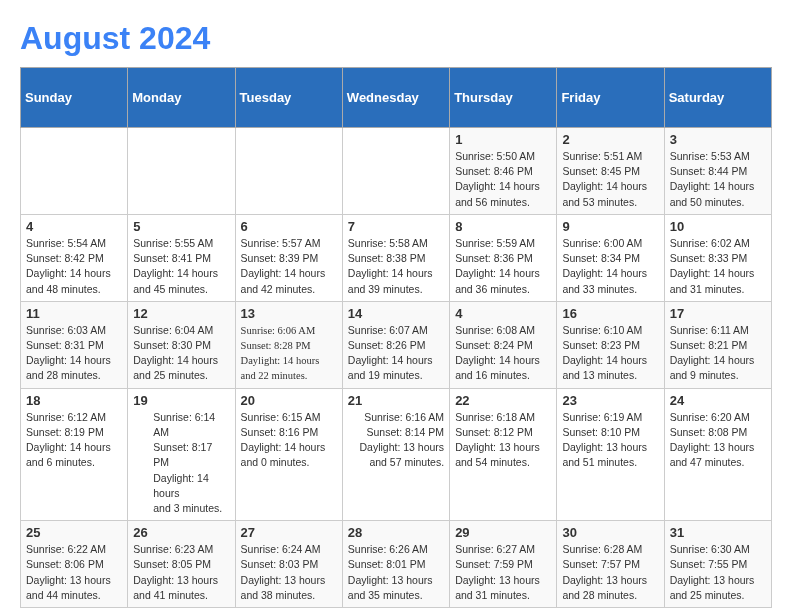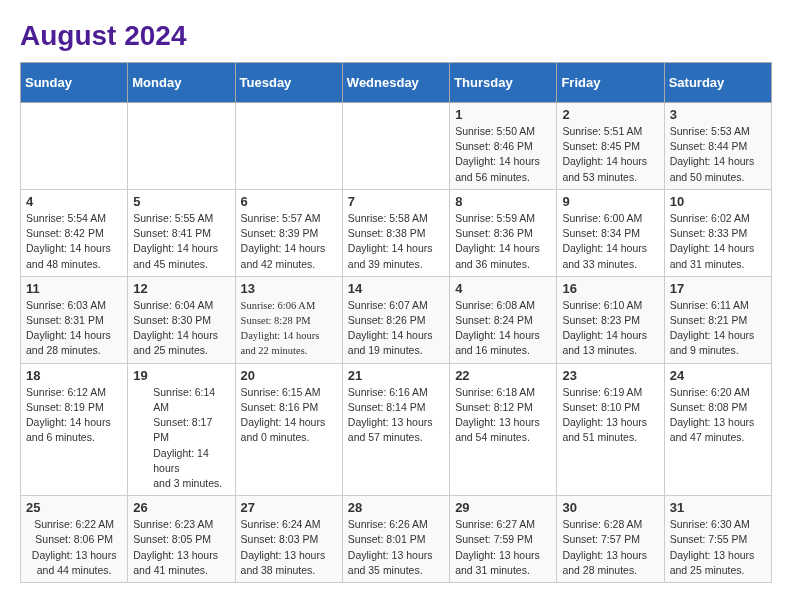--- a/index.html
+++ b/index.html
@@ -37,38 +37,38 @@
       color: #2a6ebb;
     }
     .logo-icon {
       width: 36px;
       height: 36px;
     }
     .title-area {
       text-align: right;
     }
     .month-title {
-      font-size: 28px;
-      font-weight: bold;
-      color: #4c1d95;
+      font-size: 32px;
+      font-weight: bold;
+      color: #3b82f6;
     }
     .subtitle {
       font-size: 15px;
       color: #555;
     }
     .calendar {
       width: 100%;
       border-collapse: collapse;
     }
     .calendar th {
       background-color: #2a6ebb;
       color: #fff;
       font-size: 13px;
       font-weight: bold;
-      padding: 12px 4px;
+      padding: 22px 4px;
       text-align: left;
       border: 1px solid #aaa;
     }
     .calendar td {
       border: 1px solid #ccc;
       vertical-align: top;
       padding: 4px 5px;
       width: 107px;
       height: 80px;
       background: #fff;
@@ -264,21 +264,21 @@
         </td>
         <td>
           <span class="day-number">20</span>
           <div class="day-info" style="white-space: pre-line;">Sunrise: 6:15 AM
 Sunset: 8:16 PM
 Daylight: 14 hours
 and 0 minutes.</div>
         </td>
         <td>
           <span class="day-number">21</span>
-          <div class="day-info" style="white-space: pre-line;">Sunrise: 6:16 AM
+          <div class="day-info" style="white-space: pre-line; text-align: right;">Sunrise: 6:16 AM
 Sunset: 8:14 PM
 Daylight: 13 hours
 and 57 minutes.</div>
         </td>
         <td>
           <span class="day-number">22</span>
           <div class="day-info" style="white-space: pre-line;">Sunrise: 6:18 AM
 Sunset: 8:12 PM
 Daylight: 13 hours
 and 54 minutes.</div>
@@ -294,21 +294,21 @@
           <span class="day-number">24</span>
           <div class="day-info" style="white-space: pre-line;">Sunrise: 6:20 AM
 Sunset: 8:08 PM
 Daylight: 13 hours
 and 47 minutes.</div>
         </td>
       </tr>
       <tr>
         <td>
           <span class="day-number">25</span>
-          <div class="day-info" style="white-space: pre-line; text-align: center;">Sunrise: 6:22 AM
+          <div class="day-info" style="white-space: pre-line;">Sunrise: 6:22 AM
 Sunset: 8:06 PM
 Daylight: 13 hours
 and 44 minutes.</div>
         </td>
         <td>
           <span class="day-number">26</span>
           <div class="day-info" style="white-space: pre-line;">Sunrise: 6:23 AM
 Sunset: 8:05 PM
 Daylight: 13 hours
 and 41 minutes.</div>

